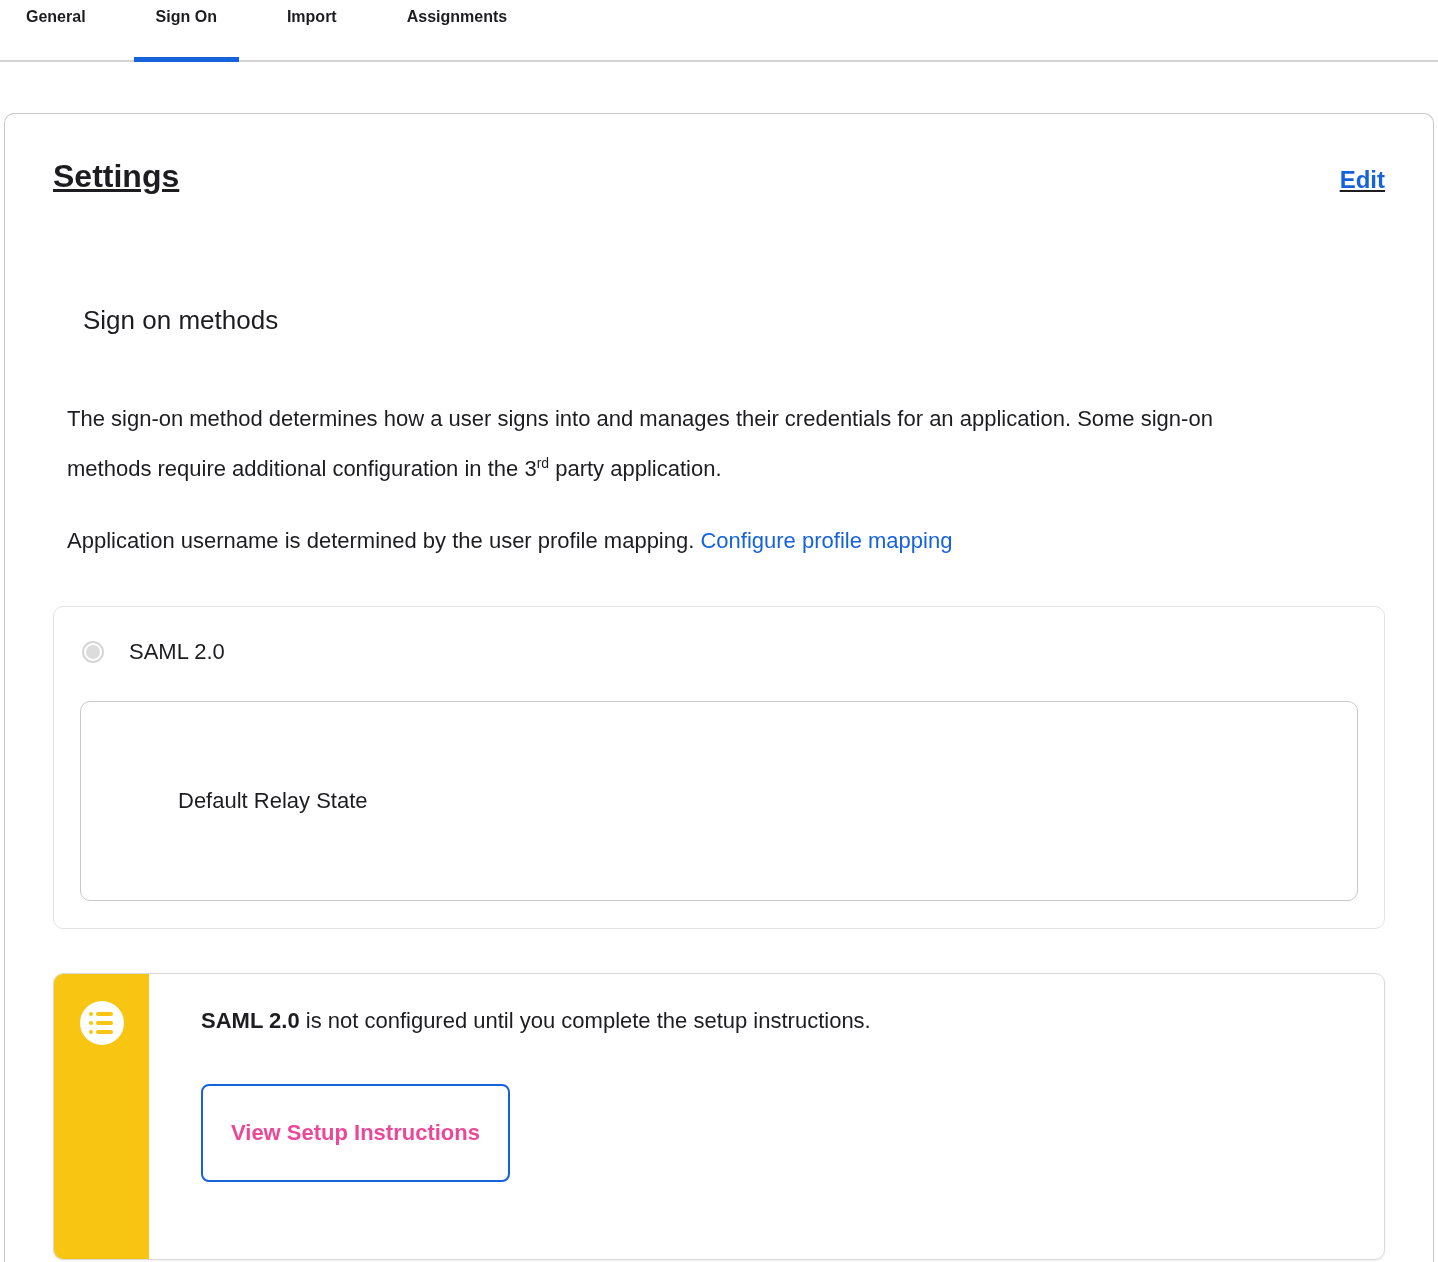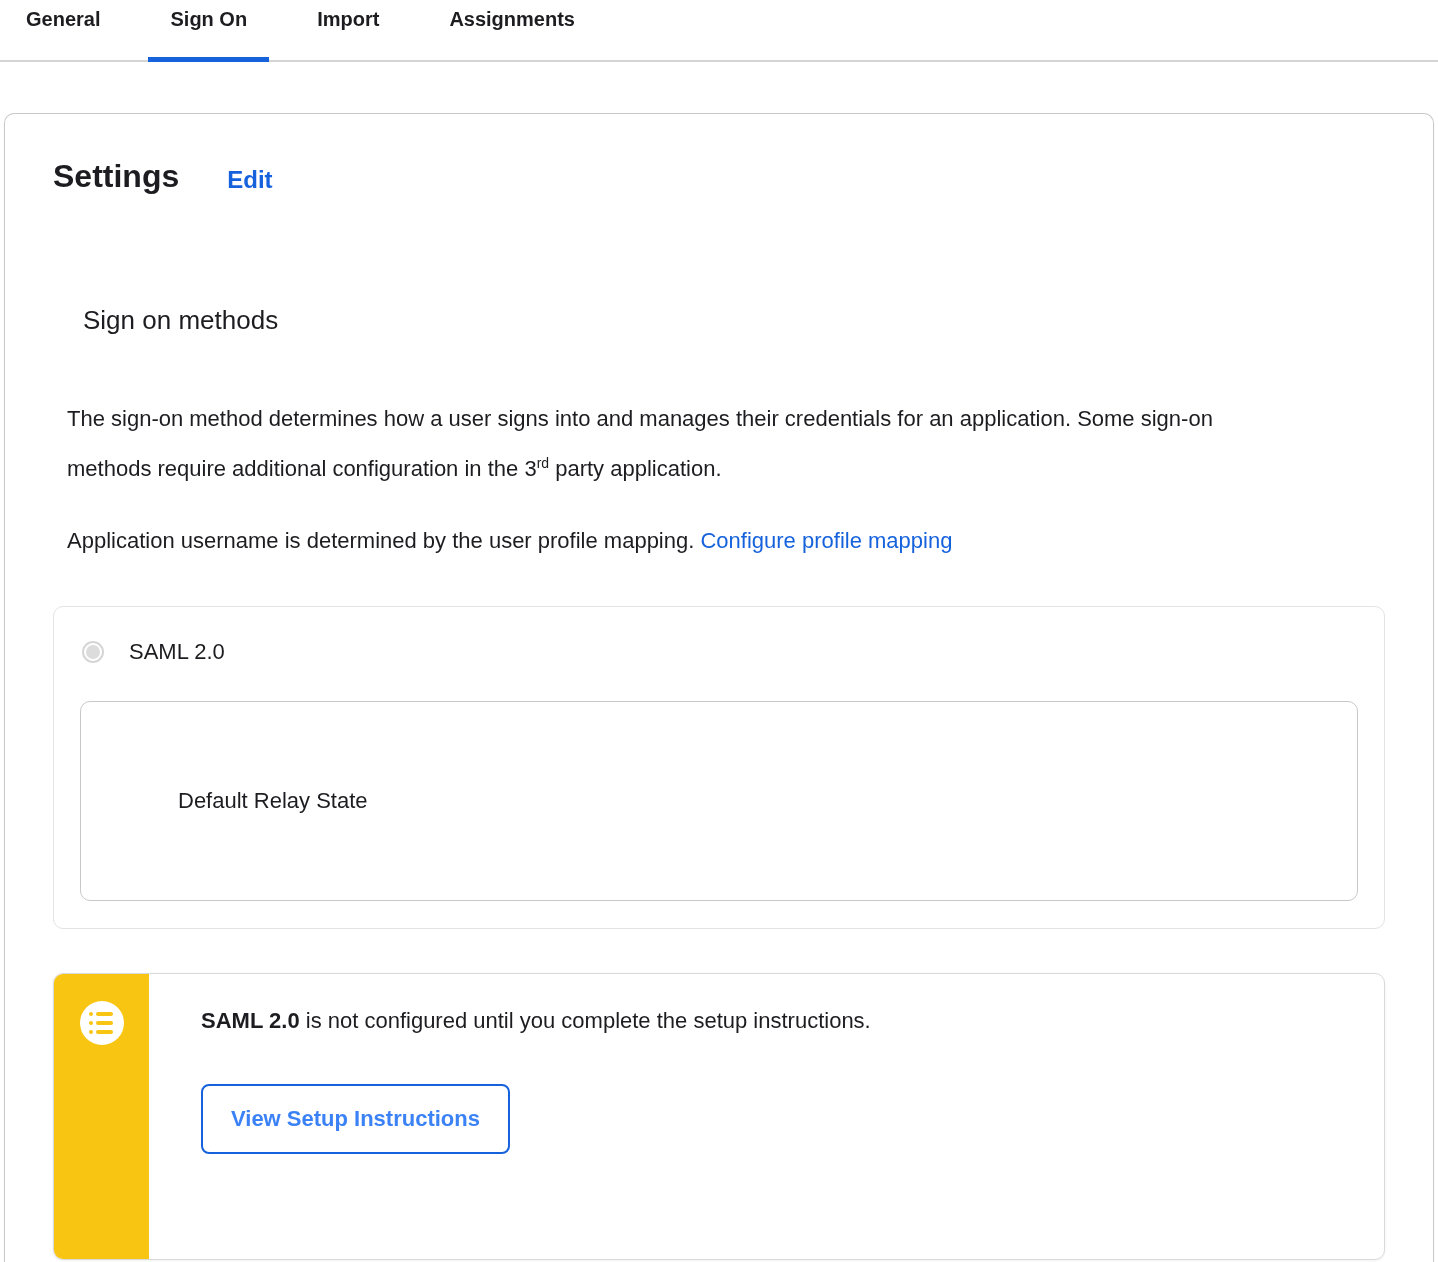--- a/index.html
+++ b/index.html
@@ -17,21 +17,21 @@
     display: flex;
     gap: 26px;
     padding-left: 4px;
     height: 62px;
     border-bottom: 2px solid #d4d4d4;
     align-items: flex-start;
   }
   .tab {
     position: relative;
     padding: 8px 22px;
-    font-size: 20px;
+    font-size: 16px;
     font-weight: 700;
     height: 100%;
     cursor: pointer;
     white-space: nowrap;
   }
   .tab.active::after {
     content: "";
     position: absolute;
     left: 0; right: 0; bottom: -2px;
     height: 5px;
@@ -45,21 +45,23 @@
     border: 1px solid #c9c9c9;
     border-bottom: none;
     border-radius: 10px 10px 0 0;
     padding: 44px 48px 0;
     background: #fff;
     box-shadow: 0 1px 2px rgba(0,0,0,0.05);
     overflow: hidden;
   }
   .card-header {
     display: flex;
+    justify-content: space-between;
     align-items: flex-start;
+    text-decoration: underline;
   }
   .card-title {
     margin: 0;
     font-size: 32px;
     font-weight: 700;
   }
   .edit-link {
     margin-top: 8px;
     font-size: 24px;
     font-weight: 700;
@@ -160,25 +162,25 @@
   .icon-bar { width: 17px; height: 4px; border-radius: 2px; background: #f9c513; }
 
   .callout-content { flex: 1; padding: 32px 40px 40px 52px; }
   .callout-heading { margin: 0; font-size: 22px; line-height: 30px; }
   .setup-btn {
     margin-top: 48px;
     display: inline-block;
     background: #fff;
     border: 2px solid #1662dd;
     border-radius: 8px;
-    color: #3b82f6;
+    color: #ec4899;
     font-family: "Liberation Sans", sans-serif;
     font-size: 22px;
     font-weight: 700;
-    padding: 20px 28px;
+    padding: 34px 28px;
     cursor: pointer;
   }
   .callout-footer { margin: 44px 0 0; font-size: 22px; }
 </style>
 </head>
 <body>
 
 <nav class="tabbar">
   <div class="tab">General</div>
   <div class="tab active">Sign On</div>

